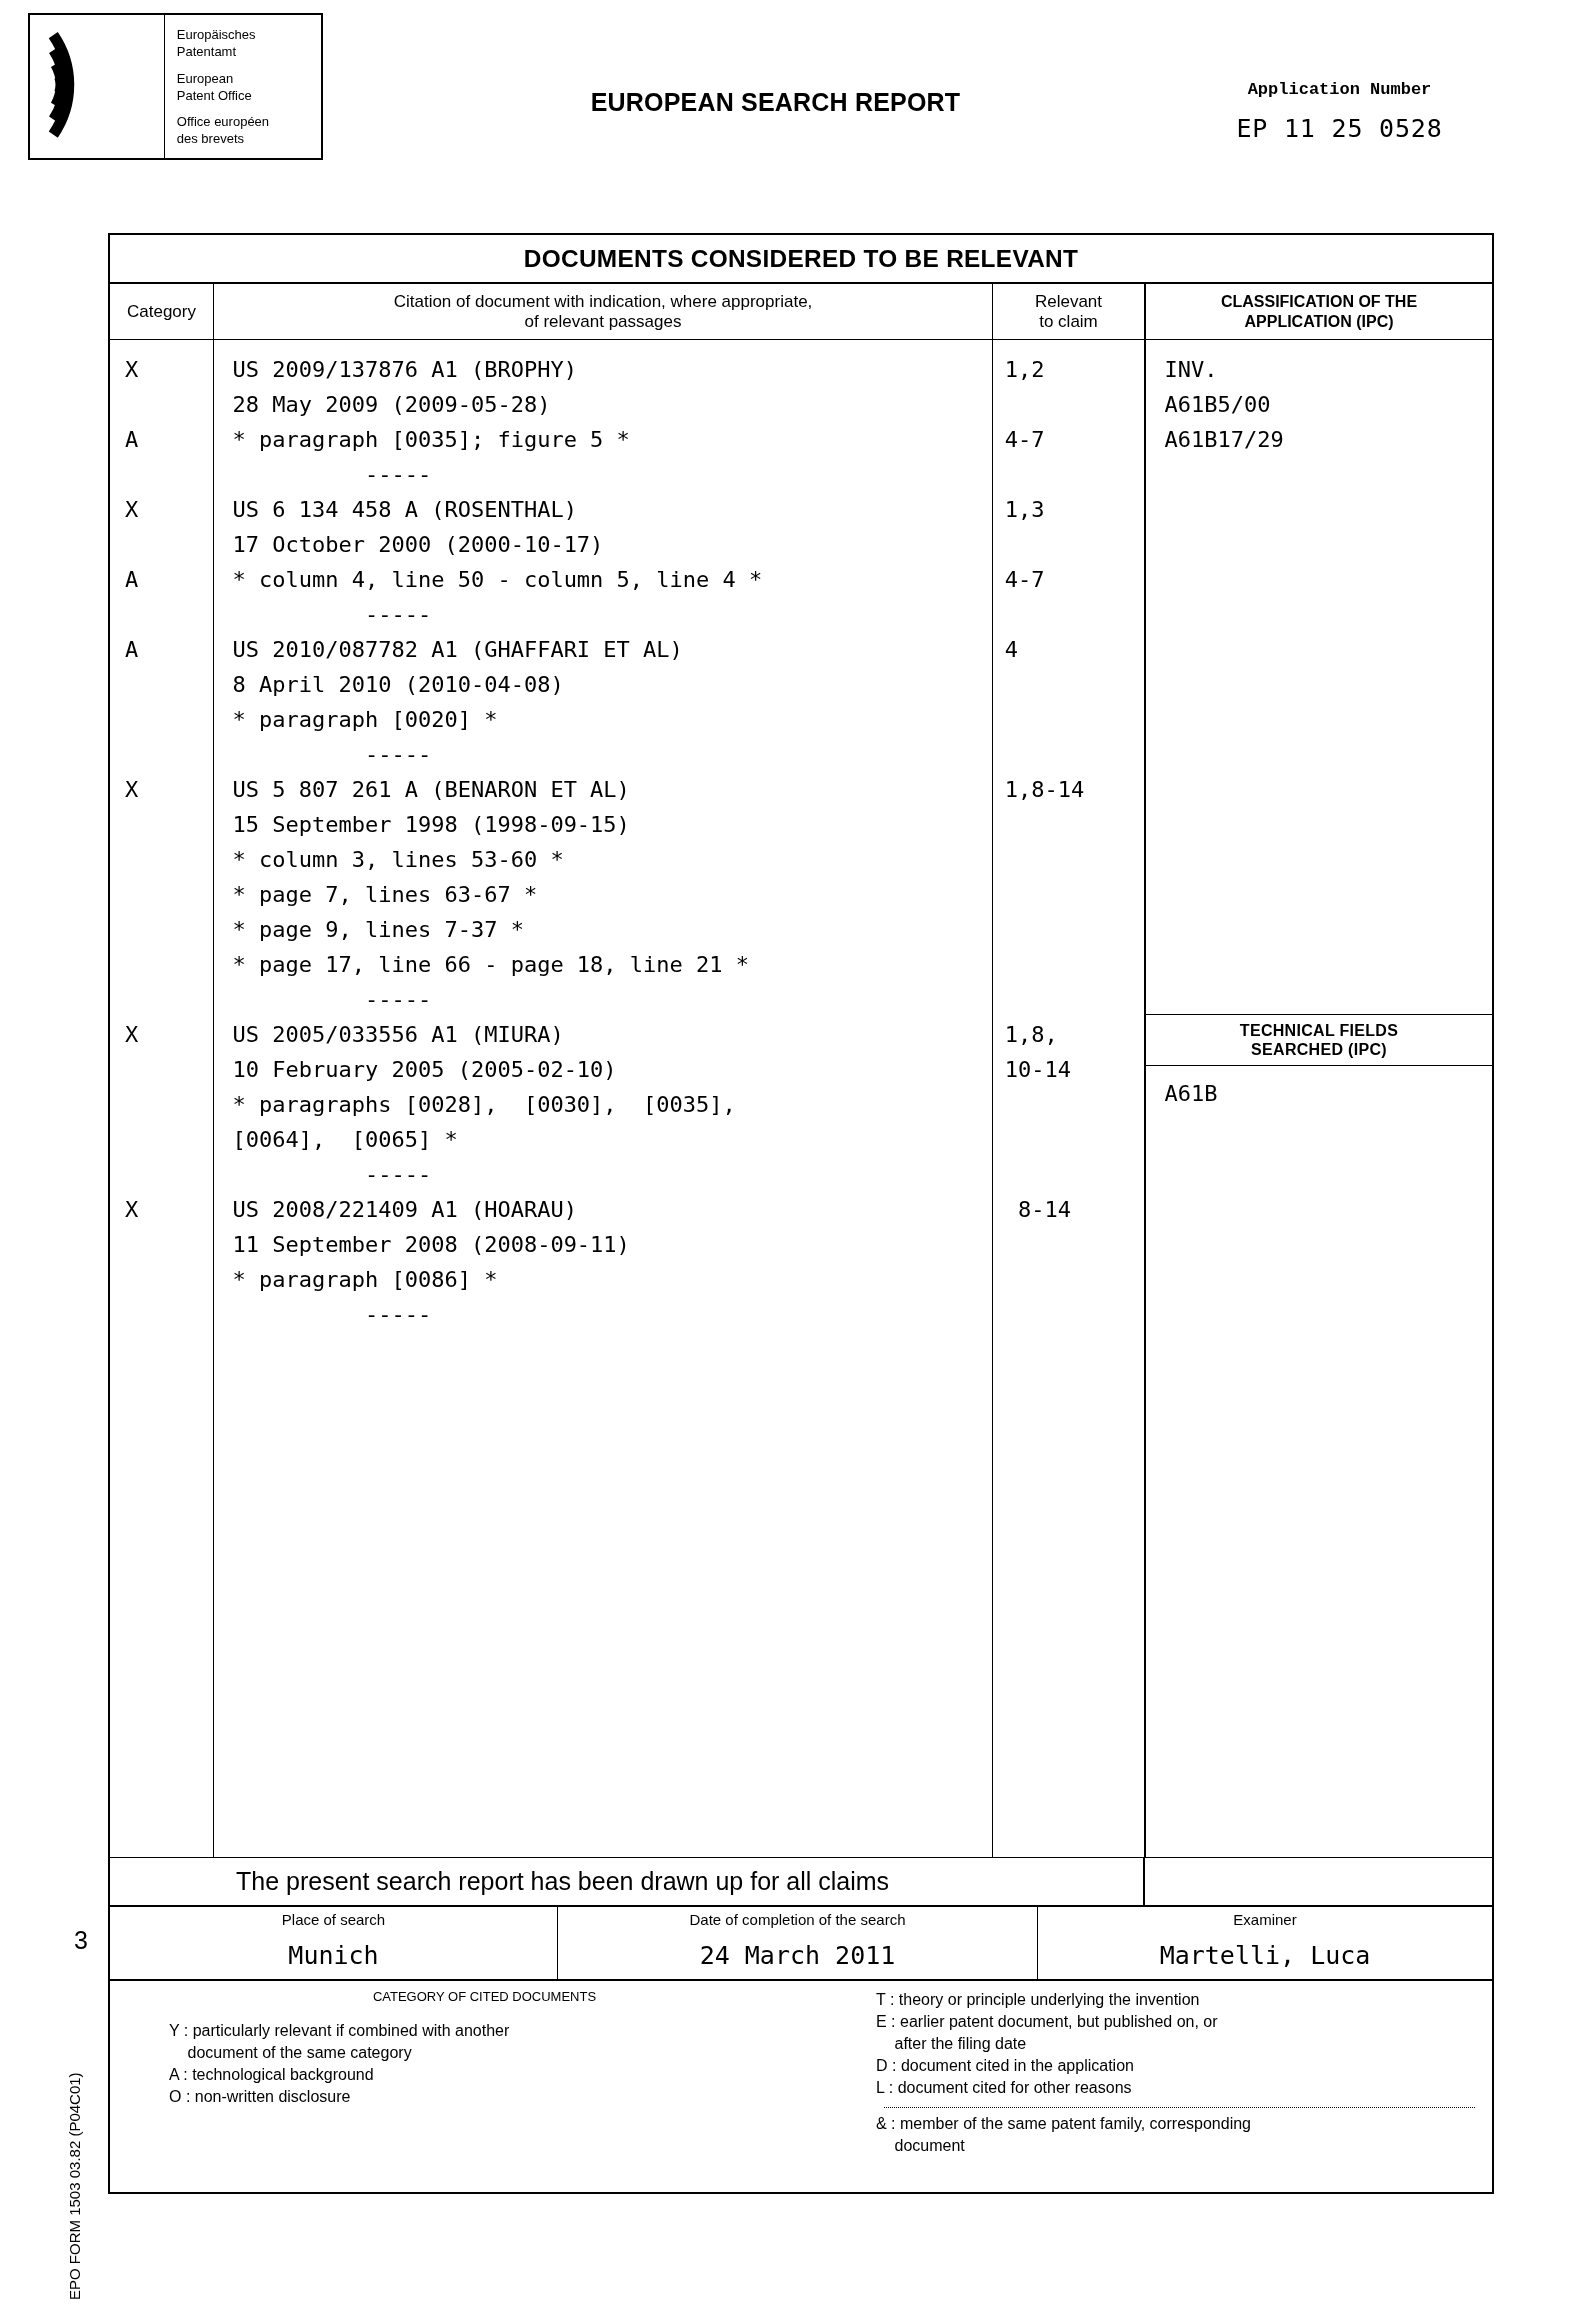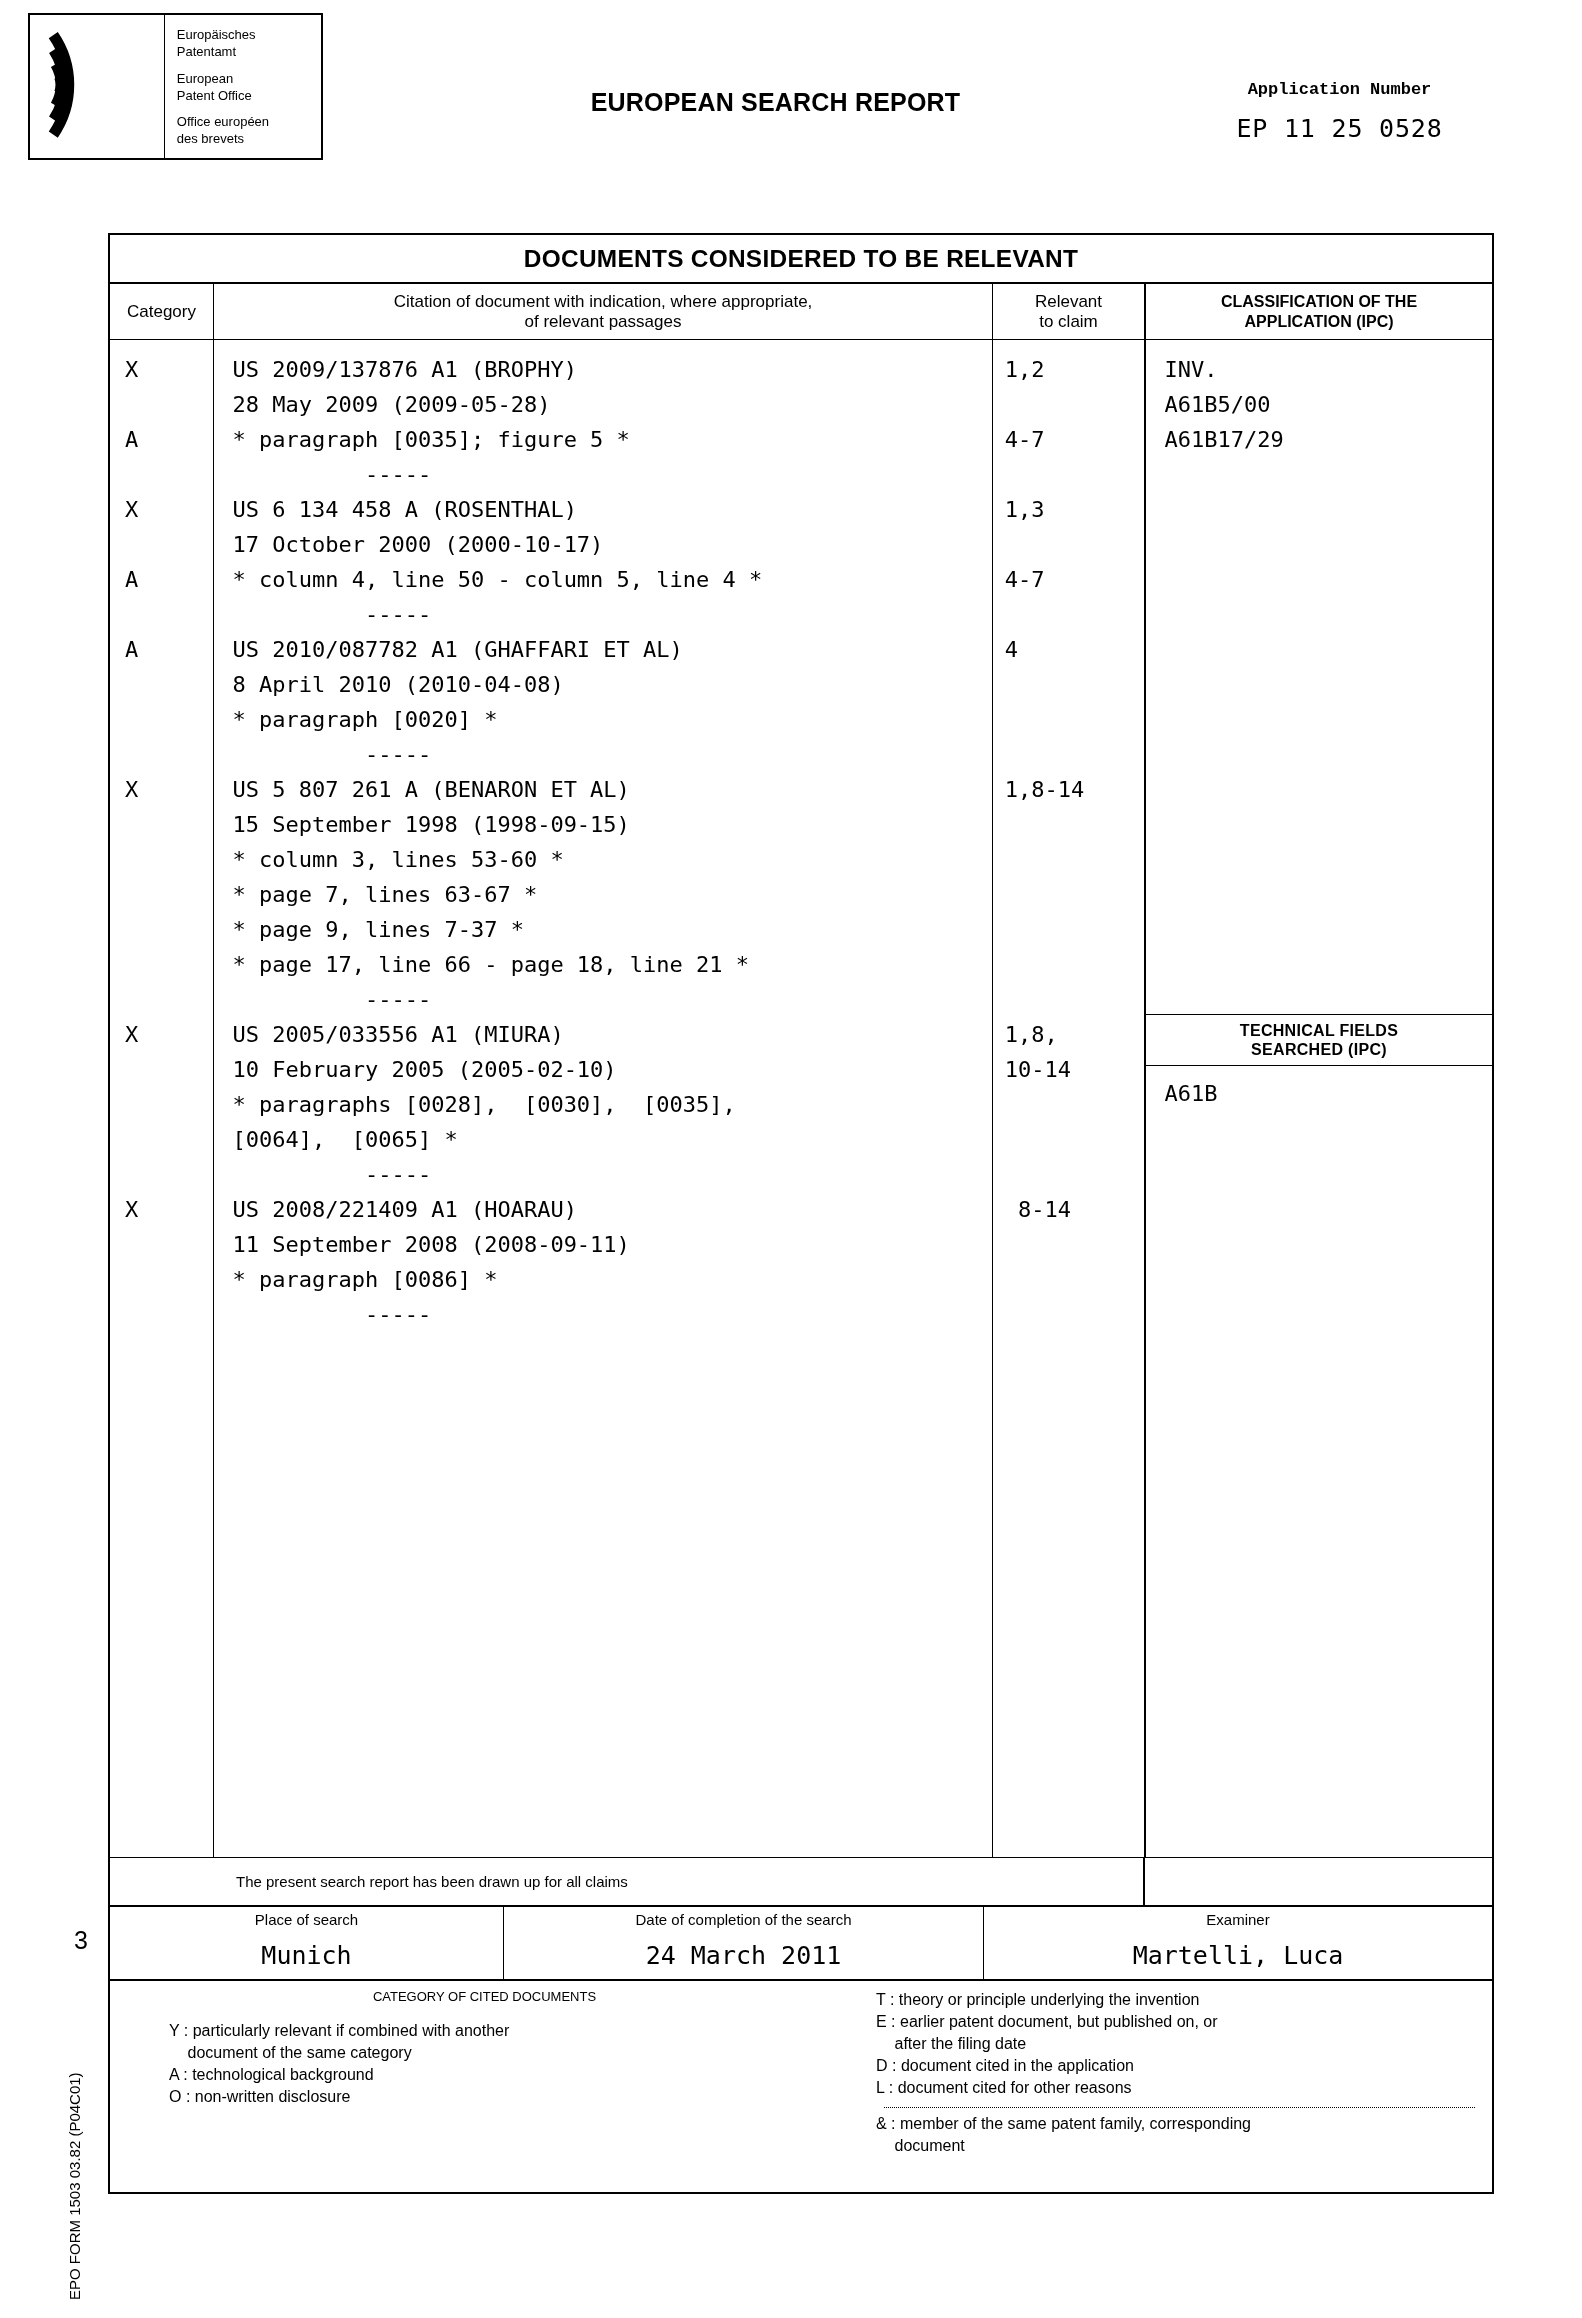--- a/index.html
+++ b/index.html
@@ -193,40 +193,40 @@
     border-top: 1.7px solid #000;
   }
   .claims-text {
     width: 1035px;
     border-right: 2.5px solid #000;
     box-sizing: border-box;
     height: 47px;
     display: flex;
     align-items: center;
     padding-left: 126px;
-    font-size: 15px;
+    font-size: 25px;
   }
   .claims-blank {
     flex: 1;
   }
 
   
   .details {
     display: flex;
     border-top: 2.5px solid #000;
     align-items: stretch;
   }
   .det-cell {
     box-sizing: border-box;
     border-right: 1.7px solid #000;
     display: flex;
     flex-direction: column;
   }
   .det-cell:last-child { border-right: none; }
-  .det-place { width: 394px; }
+  .det-place { width: 448px; }
   .det-date { width: 480px; }
   .det-exam { flex: 1; }
   .det-label {
     height: 25px;
     display: flex;
     align-items: center;
     justify-content: center;
     font-size: 15px;
   }
   .det-value {

